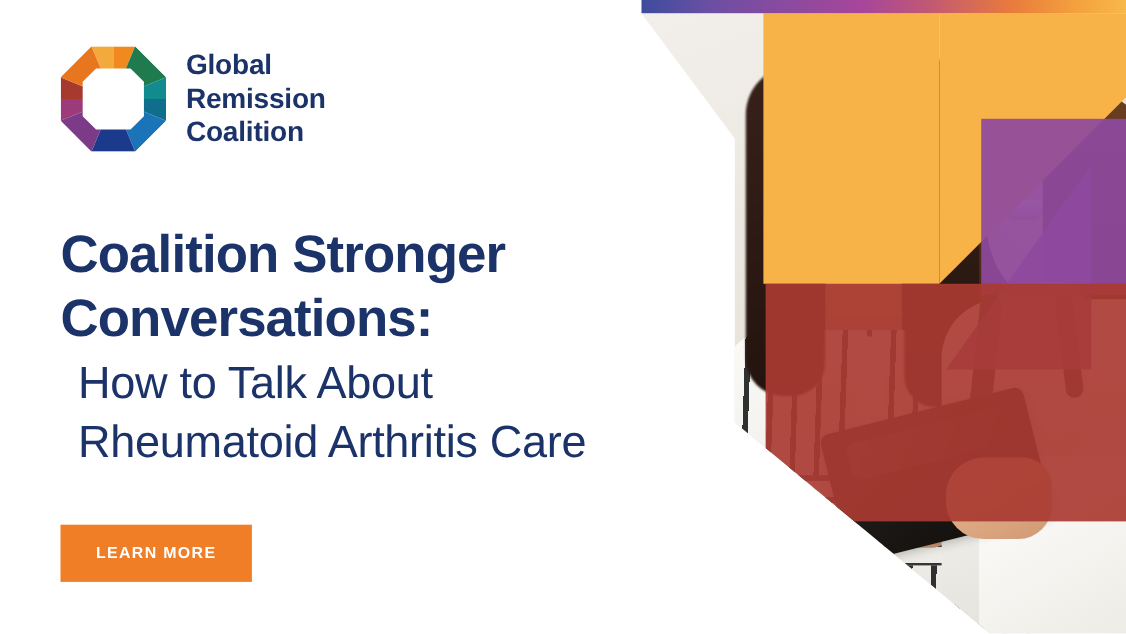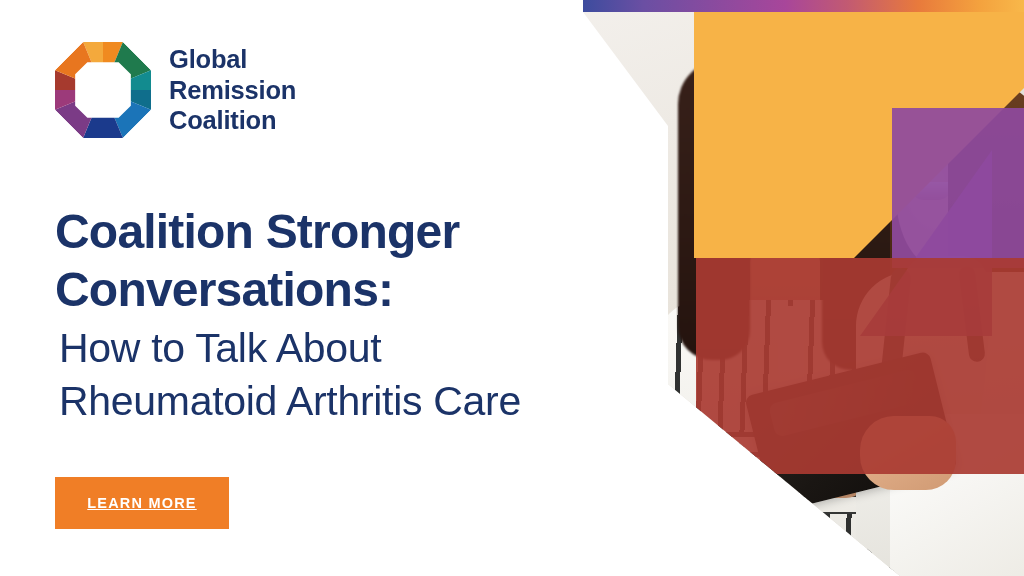--- a/index.html
+++ b/index.html
@@ -42,42 +42,42 @@
   .headline {
     position:absolute; left:0; top:203px;
     color:#1B3368;
     font-size:48px;
     font-weight:bold;
     line-height:1.2;
     letter-spacing:-0.8px;
     white-space:pre-line;
   }
   .subhead {
-    position:absolute; left:4px; top:322px;
+    position:absolute; left:16px; top:322px;
     color:#1B3368;
     font-size:41px;
     font-weight:400;
     line-height:1.3;
     letter-spacing:-0.3px;
     white-space:pre-line;
   }
 
   
   .cta-button {
     position:absolute; left:0; top:477px;
     width:174px; height:52px;
     background:#F07E26;
     border:none;
     color:#ffffff;
     font-family:"Liberation Sans", sans-serif;
     font-size:14.5px;
     font-weight:bold;
     letter-spacing:1.2px;
     cursor:pointer;
-    display:flex; align-items:center; justify-content:center;text-decoration:underline;
+    display:flex; align-items:center; justify-content:center;
   }
 
   
   .art-panel {
     position:absolute;
     left:560px; top:0;
     width:464px; height:576px;
     overflow:hidden;
   }
   .art-clip {

